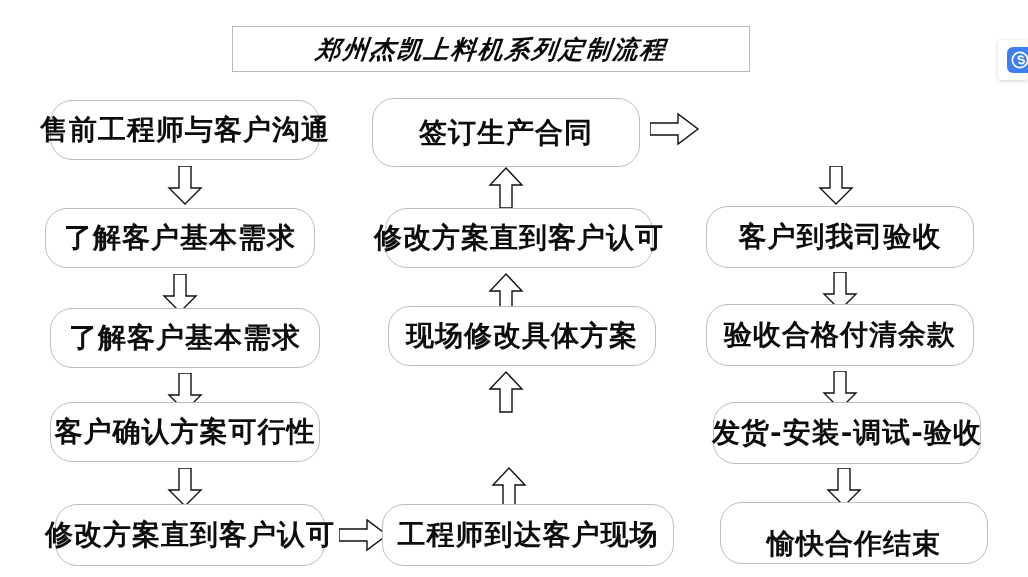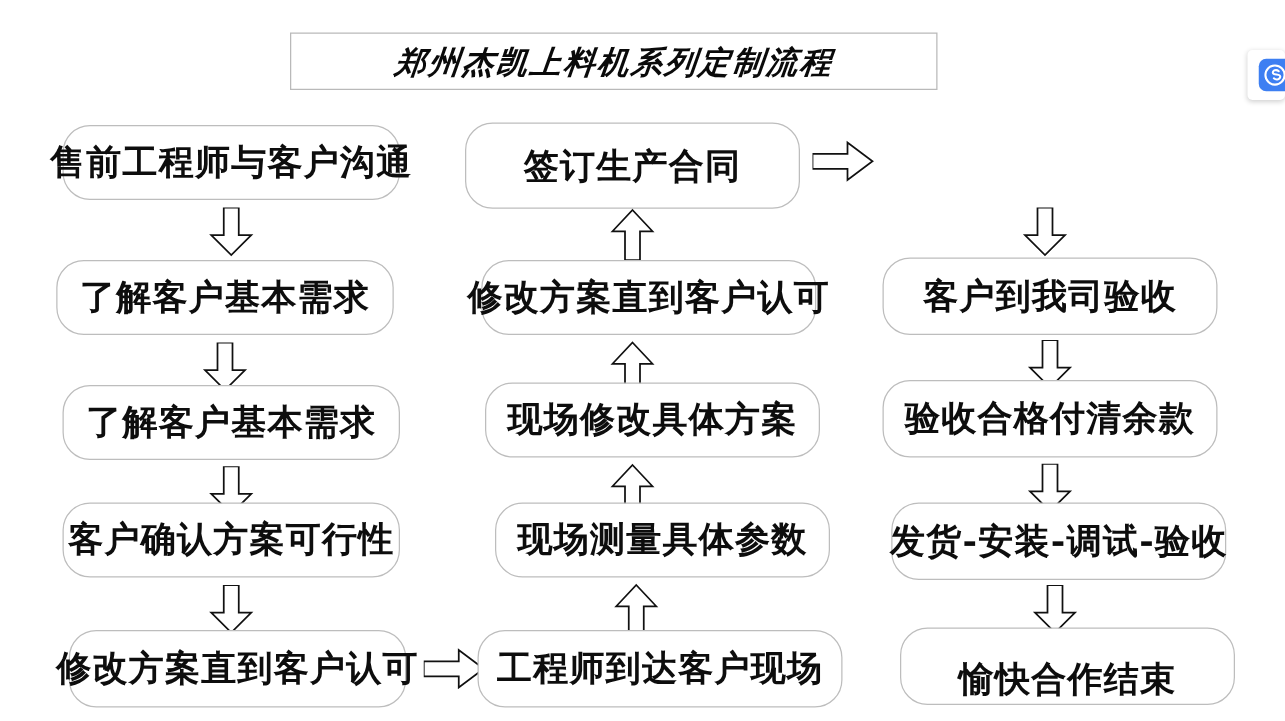--- a/index.html
+++ b/index.html
@@ -181,23 +181,20 @@
   <div class="flow-box" style="left:388px; top:306px; width:268px; height:60px;">
     <span class="box-label">现场修改具体方案</span>
   </div>
 
   <div class="arrow" style="left:484px; top:370px;">
     <svg width="44" height="44" viewBox="0 0 44 44">
       <polygon points="22,2 38,19 28,19 28,42 16,42 16,19 6,19" fill="#ffffff" stroke="#111111" stroke-width="1.4"></polygon>
     </svg>
   </div>
 
-  <div class="flow-box" style="left:396px; top:402px; width:268px; height:60px;">
-    <span class="box-label">现场测量具体参数</span>
-  </div>
 
   <div class="arrow" style="left:487px; top:466px;">
     <svg width="44" height="44" viewBox="0 0 44 44">
       <polygon points="22,2 38,19 28,19 28,42 16,42 16,19 6,19" fill="#ffffff" stroke="#111111" stroke-width="1.4"></polygon>
     </svg>
   </div>
 
   <div class="flow-box" style="left:382px; top:504px; width:292px; height:62px;">
     <span class="box-label">工程师到达客户现场</span>
   </div>

